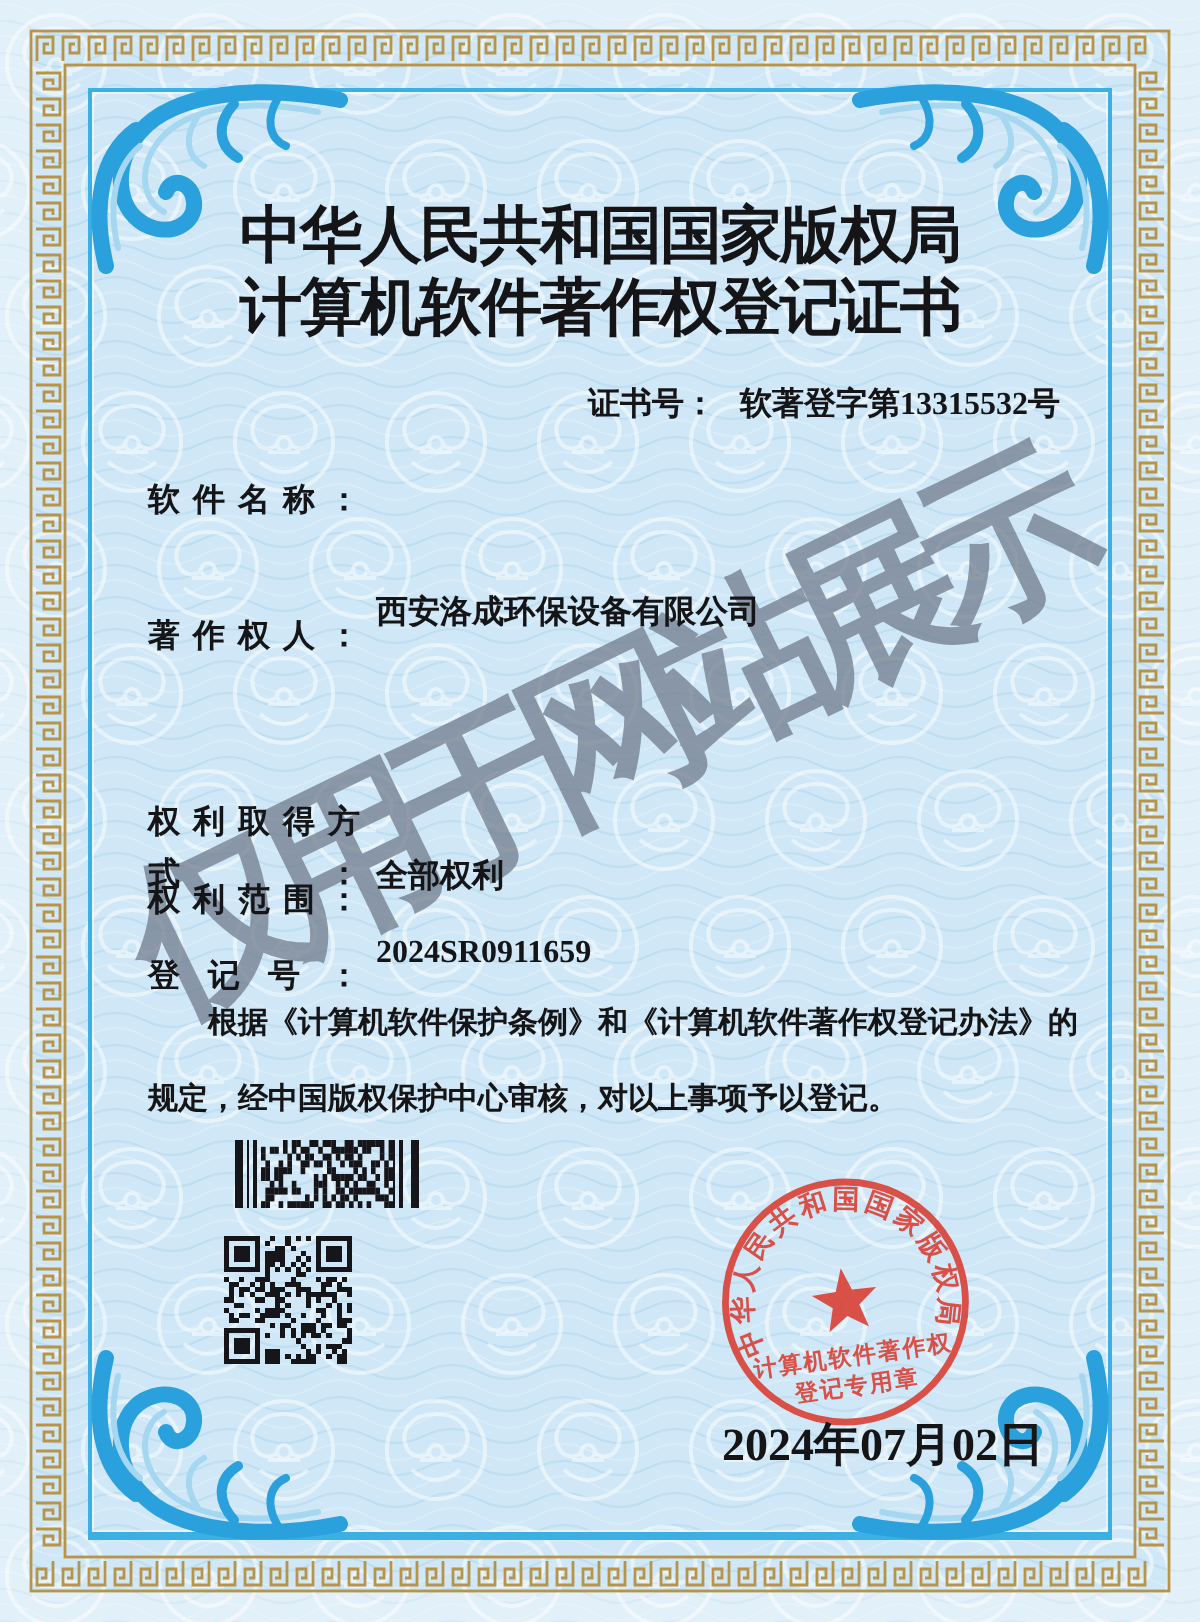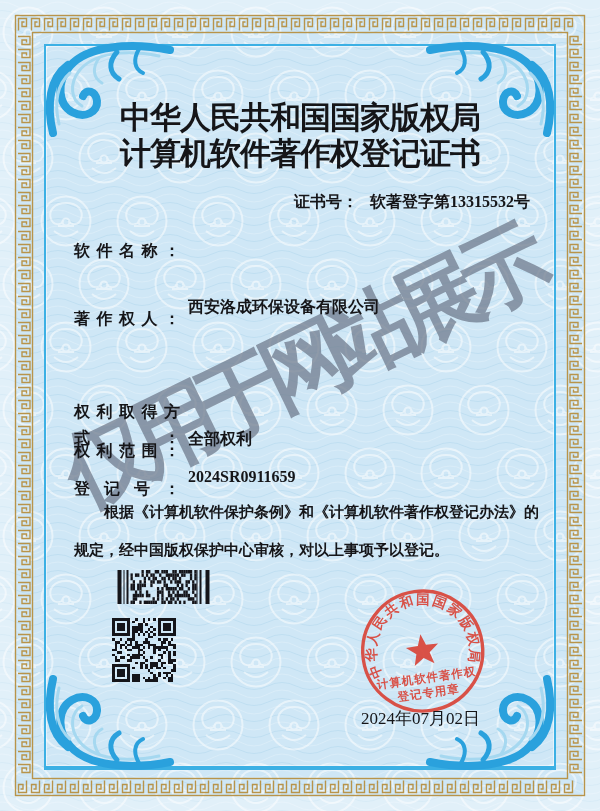--- a/index.html
+++ b/index.html
@@ -34,21 +34,21 @@
   .s1{top:499px;text-indent:30px;} .s2{top:537px;}
   .barcode{position:absolute;left:117px;top:570px;width:93px;height:34px;z-index:7;}
   .qr{position:absolute;left:112px;top:618px;width:64px;height:64px;z-index:7;shape-rendering:crispEdges;}
   .seal{position:absolute;left:348px;top:578px;width:150px;height:150px;z-index:8;opacity:.93;}
   .seal-ring{fill:none;stroke:var(--seal_red);stroke-width:3.4;}
   .seal-ring-text{fill:var(--seal_red);font-weight:bold;font-size:13.5px;letter-spacing:2px;
                   font-family:"Liberation Serif",serif;}
   .seal-text{fill:var(--seal_red);font-weight:bold;font-size:11.5px;letter-spacing:1px;
              text-anchor:middle;font-family:"Liberation Serif",serif;}
   .seal-star{fill:var(--seal_red);}
-  .date{position:absolute;left:361px;top:707px;font-size:17px;font-weight:normal;z-index:9;}
+  .date{position:absolute;left:361px;top:707px;font-size:23px;font-weight:bold;z-index:9;}
   .flr-main{stroke:var(--flourish_blue);}
   .flr-light{stroke:var(--flourish_blue_light);}
   .defs-svg{position:absolute;width:0;height:0;}
 </style>
 </head>
 <body>
 
 <svg class="defs-svg" aria-hidden="true">
   <defs>
     <g id="emblem">

